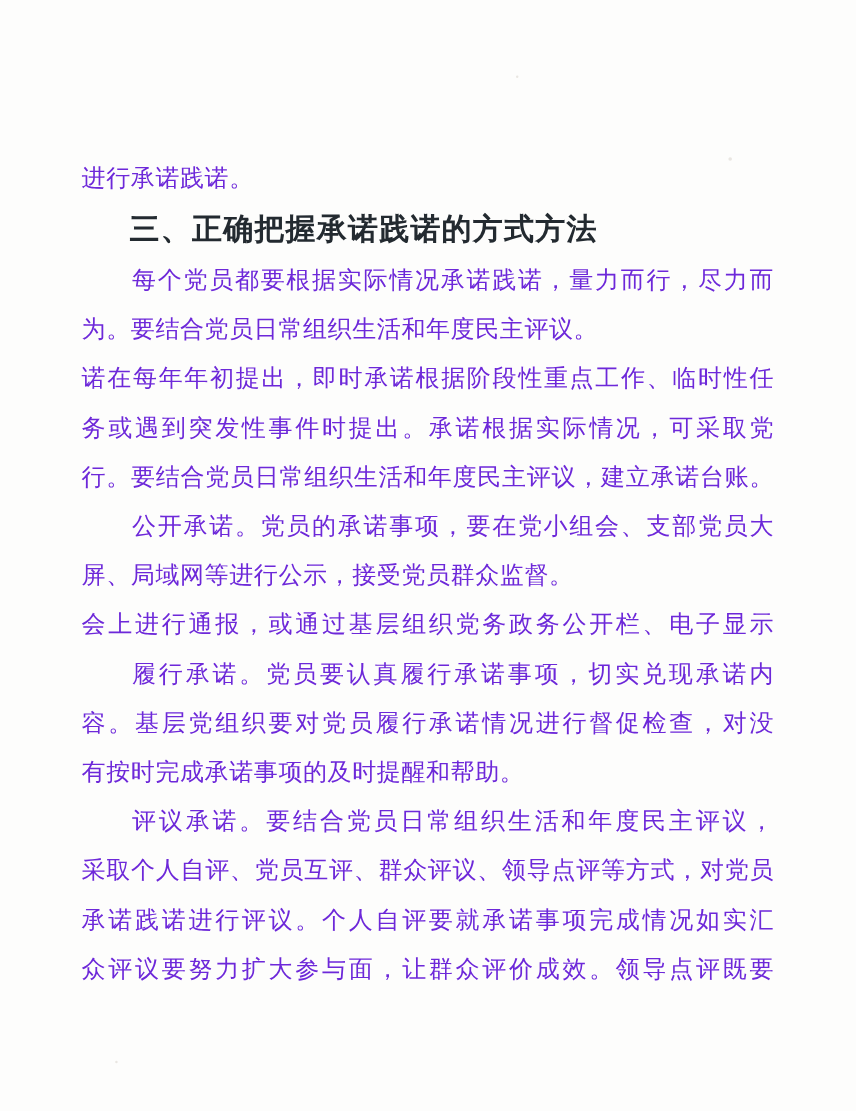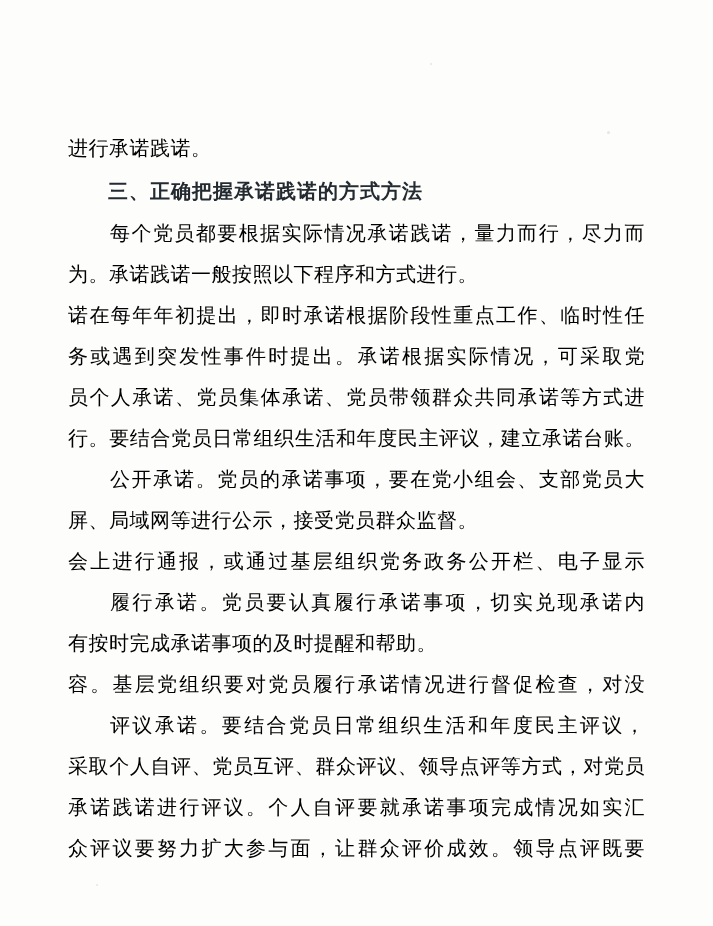--- a/index.html
+++ b/index.html
@@ -28,36 +28,36 @@
     border-radius: 50%;
     opacity: 0.55;
   }
   .doc-body {
     position: relative;
     z-index: 2;
   }
   .line {
     font-size: 20px;
     line-height: 41px;
-    color: #000000;
+    color: #6d28d9;
     letter-spacing: 0.5px;
     white-space: nowrap;
   }
   .line.justify {
     text-align: justify;
     text-align-last: justify;
   }
   .indent-2 {
     padding-left: 42px;
   }
   .indent-head {
     padding-left: 40px;
   }
   .heading {
-    font-size: 20px;
+    font-size: 25px;
     line-height: 44px;
     color: #232a30;
     font-weight: bold;
     letter-spacing: 1px;
   }
   .block {
     margin: 0;
   }
 </style>
 </head>
@@ -74,40 +74,39 @@
     <div class="block">
       <div class="line">进行承诺践诺。</div>
     </div>
 
     <div class="block">
       <div class="line heading indent-head">三、正确把握承诺践诺的方式方法</div>
     </div>
 
     <div class="block">
       <div class="line justify indent-2">每个党员都要根据实际情况承诺践诺，量力而行，尽力而</div>
-      <div class="line">为。承诺践诺一般按照以下程序和方式进行。</div>
+      <div class="line">为。要结合党员日常组织生活和年度民主评议。</div>
     </div>
 
     <div class="block">
       <div class="line justify">诺在每年年初提出，即时承诺根据阶段性重点工作、临时性任</div>
       <div class="line justify">务或遇到突发性事件时提出。承诺根据实际情况，可采取党</div>
-      <div class="line justify">员个人承诺、党员集体承诺、党员带领群众共同承诺等方式进</div>
       <div class="line justify">行。要结合党员日常组织生活和年度民主评议，建立承诺台账。</div>
     </div>
 
     <div class="block">
       <div class="line justify indent-2">公开承诺。党员的承诺事项，要在党小组会、支部党员大</div>
       <div class="line">屏、局域网等进行公示，接受党员群众监督。</div>
       <div class="line justify">会上进行通报，或通过基层组织党务政务公开栏、电子显示</div>
     </div>
 
     <div class="block">
       <div class="line justify indent-2">履行承诺。党员要认真履行承诺事项，切实兑现承诺内</div>
+      <div class="line justify">容。基层党组织要对党员履行承诺情况进行督促检查，对没</div>
       <div class="line">有按时完成承诺事项的及时提醒和帮助。</div>
-      <div class="line justify">容。基层党组织要对党员履行承诺情况进行督促检查，对没</div>
     </div>
 
     <div class="block">
       <div class="line justify indent-2">评议承诺。要结合党员日常组织生活和年度民主评议，</div>
       <div class="line justify">采取个人自评、党员互评、群众评议、领导点评等方式，对党员</div>
       <div class="line justify">承诺践诺进行评议。个人自评要就承诺事项完成情况如实汇</div>
       <div class="line justify">众评议要努力扩大参与面，让群众评价成效。领导点评既要</div>
 
     </div>
 

